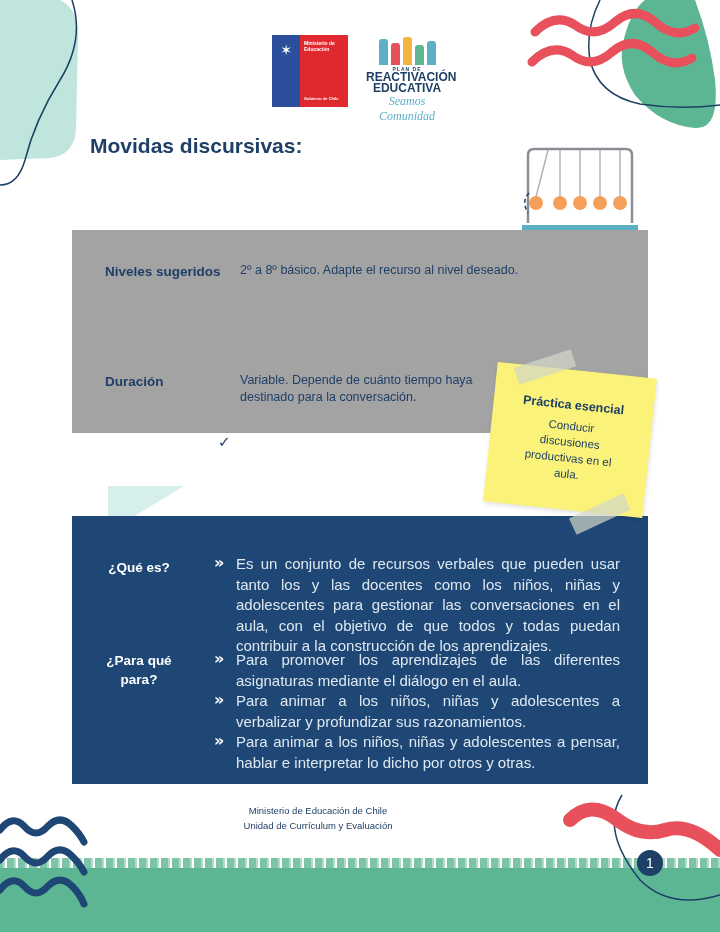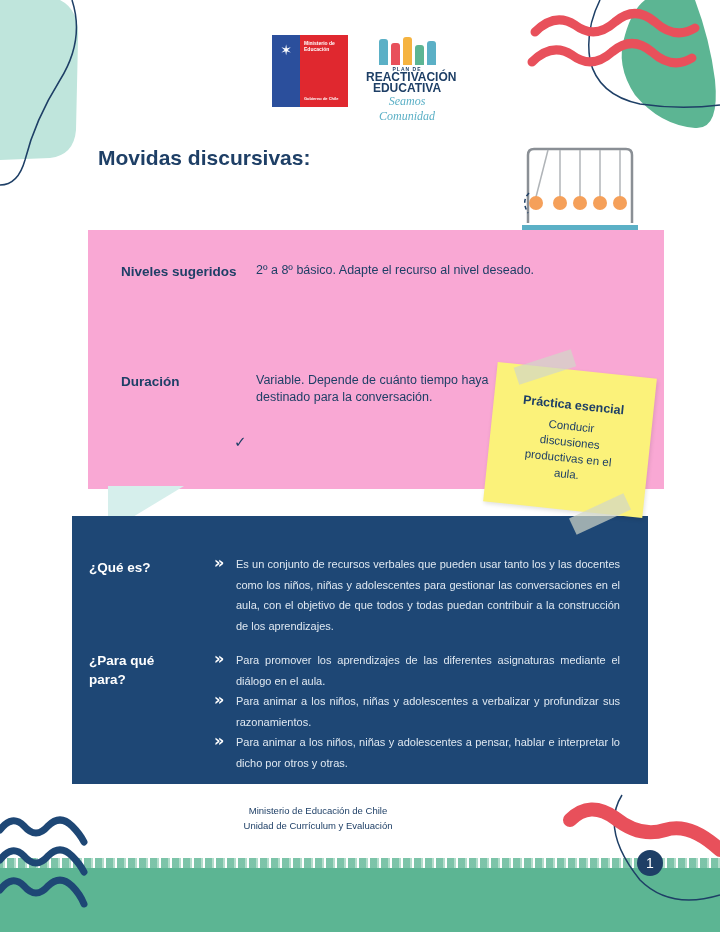--- a/index.html
+++ b/index.html
@@ -13,35 +13,35 @@
     .mineduc .blue .star { position:absolute; top:6px; left:5px; width:18px; height:18px; color:#fff; font-size:14px; text-align:center; line-height:18px; }
     .mineduc .red { flex: 1; background: #e0282f; color: #fff; font-size: 5px; padding: 5px 4px; position: relative; font-family: "Liberation Sans", sans-serif; font-weight: bold; line-height: 1.2; }
     .mineduc .red .gob { position: absolute; bottom: 5px; left: 4px; font-size: 4px; }
     .reactivacion { width: 82px; height: 72px; position: relative; text-align: center; }
     .hands { display:flex; gap:3px; justify-content:center; height:30px; align-items:flex-end; }
     .hand { width:9px; border-radius: 3px 3px 0 0; }
     .react-small { font-size: 5px; color:#1e3f66; font-weight:bold; letter-spacing:1px; margin-top:1px; font-family: "Liberation Sans", sans-serif; }
     .react-big { font-size: 12px; font-weight: bold; color: #1e3f66; line-height: 11px; font-family: "Liberation Sans", sans-serif; }
     .react-script { font-size: 12px; color: #5bb0c6; font-style: italic; font-family: "Liberation Serif", serif; }
 
-    .title { position: absolute; left: 90px; top: 142px; font-family: "Liberation Sans", sans-serif; font-weight: bold; font-size: 21px; line-height: 32px; color: #1e3f66; margin-left: 8px; }
+    .title { position: absolute; left: 90px; top: 130px; font-family: "Liberation Sans", sans-serif; font-weight: bold; font-size: 21px; line-height: 32px; color: #1e3f66; }
 
-    .info-box { position: absolute; left: 72px; top: 230px; width: 576px; height: 259px; background: #f9a8d4; margin-left: 16px; }
+    .info-box { position: absolute; left: 72px; top: 230px; width: 576px; height: 203px; background: #a3a3a3; }
     .info-row { position: absolute; left: 33px; display: flex; }
     .info-label { width: 135px; font-family: "Liberation Sans", sans-serif; font-weight: bold; font-size: 13.5px; line-height: 19px; color: #1e3f66; }
     .info-value { font-family: "Liberation Sans", sans-serif; font-size: 12.5px; line-height: 17px; color: #1e3f66; }
     .check { position: absolute; left: 146px; font-size: 15px; color: #1e3f66; }
 
     .pointer { position: absolute; left: 108px; top: 486px; width: 0; height: 0; border-left: 0 solid transparent; border-right: 76px solid transparent; border-top: 46px solid #d6efec; }
 
     .dark-box { position: absolute; left: 72px; top: 516px; width: 576px; height: 268px; background: #1e4775; }
-    .q-label { position: absolute; font-family: "Liberation Sans", sans-serif; font-weight: bold; font-size: 13.5px; color: #ffffff; line-height: 19px; width: 100px; }
+    .q-label { position: absolute; font-family: "Liberation Sans", sans-serif; font-weight: bold; font-size: 13.5px; color: #ffffff; text-align: center; line-height: 19px; width: 100px; }
     .q-item { position: absolute; left: 145px; width: 403px; display: flex; }
     .chev { width: 22px; flex-shrink: 0; color: #ffffff; font-weight: bold; font-size: 16px; line-height: 17px; margin-left: -3px; }
-    .q-text { font-family: "Liberation Sans", sans-serif; font-size: 11px; line-height: 20.5px; color: #dfe8f1; text-align: justify; }
+    .q-text { font-family: "Liberation Sans", sans-serif; font-size: 15px; line-height: 20.5px; color: #dfe8f1; text-align: justify; }
 
     .sticky { position: absolute; left: 490px; top: 370px; width: 160px; height: 140px; background: #fbf27a; transform: rotate(6deg); box-shadow: 1px 2px 4px rgba(0,0,0,0.12); text-align: center; padding-top: 28px; }
     .sticky-title { font-family: "Liberation Sans", sans-serif; font-weight: bold; font-size: 12.5px; color: #1e3f66; }
     .sticky-text { font-family: "Liberation Sans", sans-serif; font-size: 11.5px; line-height: 16px; color: #1e3f66; margin-top: 6px; padding: 0 30px; }
     .tape { position: absolute; width: 60px; height: 18px; background: rgba(210,215,200,0.7); }
 
     .footer-text { position: absolute; top: 803px; left: 0; width: 636px; text-align: center; font-family: "Liberation Sans", sans-serif; font-size: 9.5px; line-height: 15px; color: #1e3f66; }
     .grass { position: absolute; left: 0; top: 868px; width: 720px; height: 64px; background: #5cb593; }
     .grass-top { position: absolute; left: 0; top: 858px; width: 720px; height: 14px; background: repeating-linear-gradient(90deg, #5cb593 0 3px, #9ed4bd 3px 5px, #ffffff 5px 7px, #5cb593 7px 11px); opacity: 0.8; }
     .page-num { position: absolute; left: 637px; top: 850px; width: 26px; height: 26px; border-radius: 50%; background: #1e3f66; color: #fff; font-family: "Liberation Sans", sans-serif; font-size: 14px; text-align: center; line-height: 26px; }

